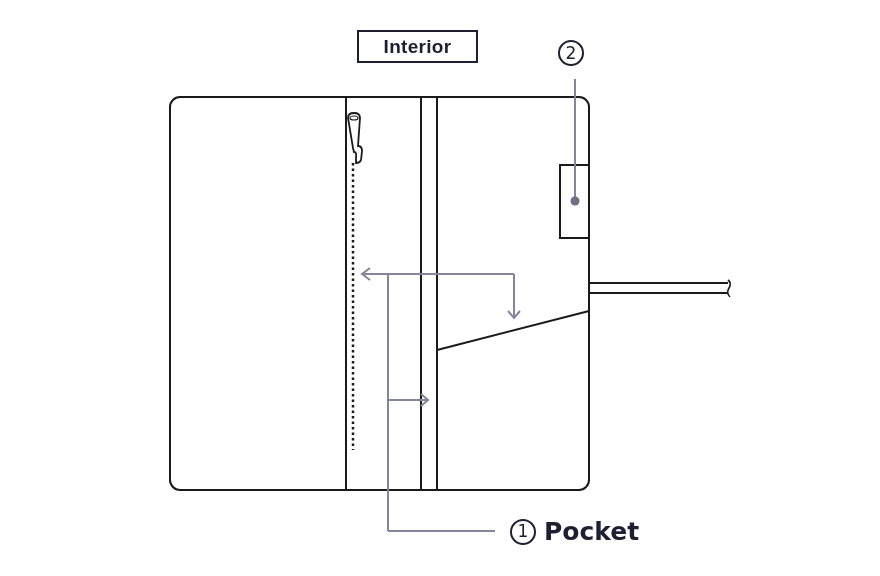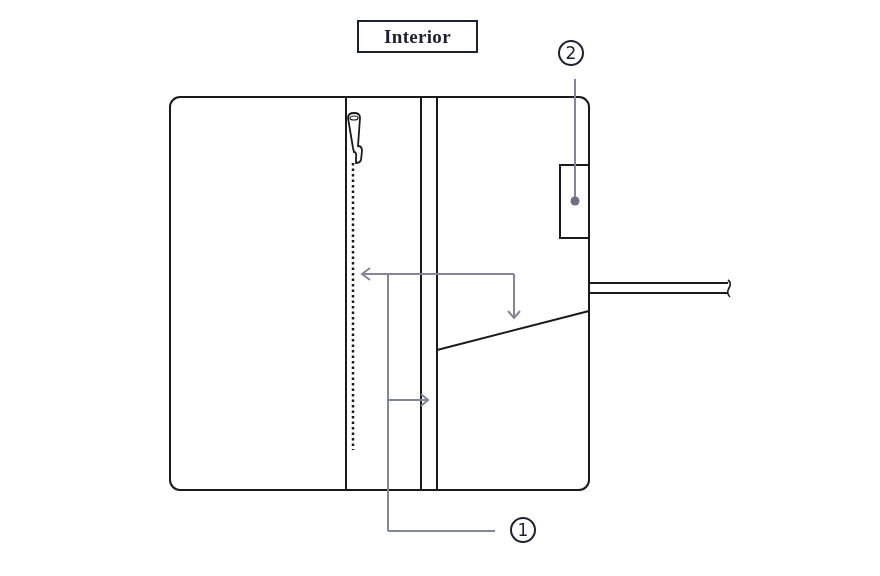--- a/index.html
+++ b/index.html
@@ -1,21 +1,21 @@
 <!DOCTYPE html>
 <html><head>
   <meta charset="utf-8">
   <style>
     html, body { margin: 0; padding: 0; background: #ffffff; }
     body { width: 880px; height: 576px; position: relative; overflow: hidden; font-family: "Liberation Sans", sans-serif; }
     #diagram { position: absolute; left: 0; top: 0; }
     .title-box {
-      position: absolute; left: 357px; top: 20px; width: 121px; height: 33px;
+      position: absolute; left: 357px; top: 30px; width: 121px; height: 33px;
       box-sizing: border-box; border: 2px solid #1f1f33; display: flex; align-items: center; justify-content: center;
-      font-family: Liberation Serif, serif; font-weight: bold; font-size: 19px; color: #1f1f33; letter-spacing: 0.3px;
+      font-family: Liberation Sans, sans-serif; font-weight: bold; font-size: 19px; color: #1f1f33; letter-spacing: 0.3px;
     }
     .callout {
       position: absolute; display: flex; align-items: center; gap: 8px;
       font-family: "DejaVu Sans", sans-serif; font-weight: bold; font-size: 25px; color: #1f1f33;
     }
     .callout .num {
       display: inline-flex; align-items: center; justify-content: center;
       width: 26px; height: 26px; border: 2px solid #1f1f33; border-radius: 50%;
       font-size: 17px; font-weight: normal; box-sizing: border-box; line-height: 1;
     }
@@ -68,13 +68,14 @@
 </svg>
 
 <div class="title-box">Interior</div>
 
 <div class="callout" id="callout-pen">
   <span class="num">2</span>
 </div>
 
 <div class="callout" id="callout-pocket">
   <span class="num">1</span>
+  <span>Pocket</span>
 </div>
 
 </body></html>

